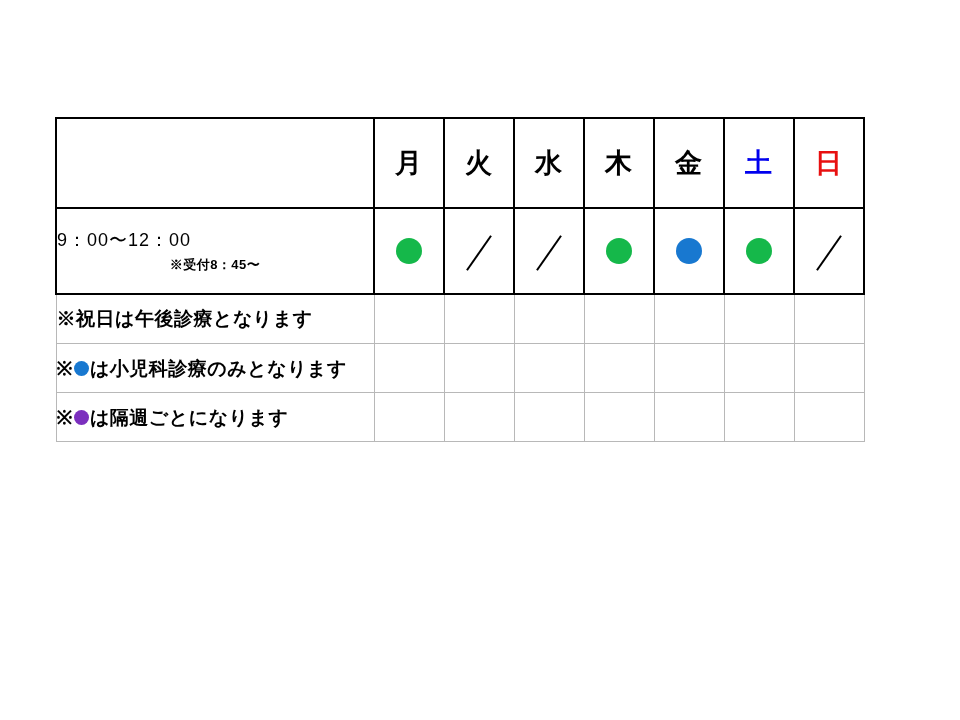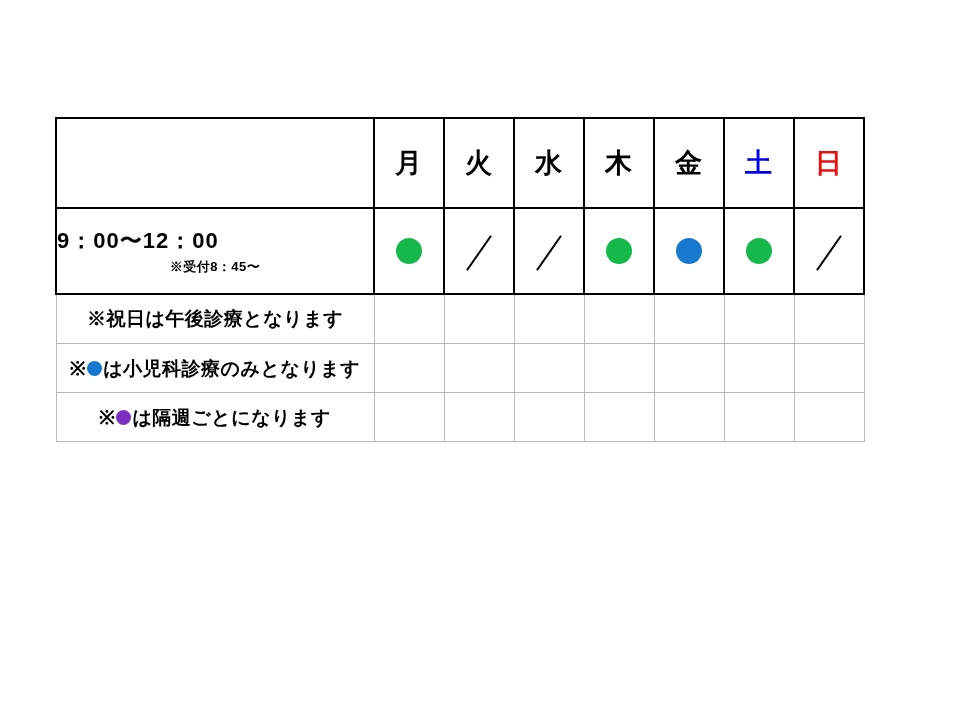--- a/index.html
+++ b/index.html
@@ -52,22 +52,22 @@
   .corner {
     height: 88px;
   }
 
   .time-cell {
     height: 84px;
     padding: 6px 0 6px 10px;
     text-align: left;
   }
   .time-main {
-    font-size: 22px;
-    font-weight: bold;
+    font-size: 18px;
+    font-weight: normal;
     letter-spacing: 1px;
     line-height: 1.35;
     white-space: nowrap;
   }
   .time-note {
     font-size: 13px;
     font-weight: bold;
     letter-spacing: 0.5px;
     margin-top: 3px;
     white-space: nowrap;
@@ -106,21 +106,21 @@
     background: #000000;
     transform: translateX(-50%) rotate(35deg);
     transform-origin: 50% 50%;
   }
 
   
   .note-cell {
     border: 1px solid #b8b8b8;
     height: 48px;
     padding-left: 10px;
-    text-align: center;
+    text-align: left;
     font-size: 19px;
     font-weight: bold;
     letter-spacing: 0.5px;
     white-space: nowrap;
   }
   .note-blank {
     border: 1px solid #b8b8b8;
     height: 48px;
   }
   .inline-dot {

